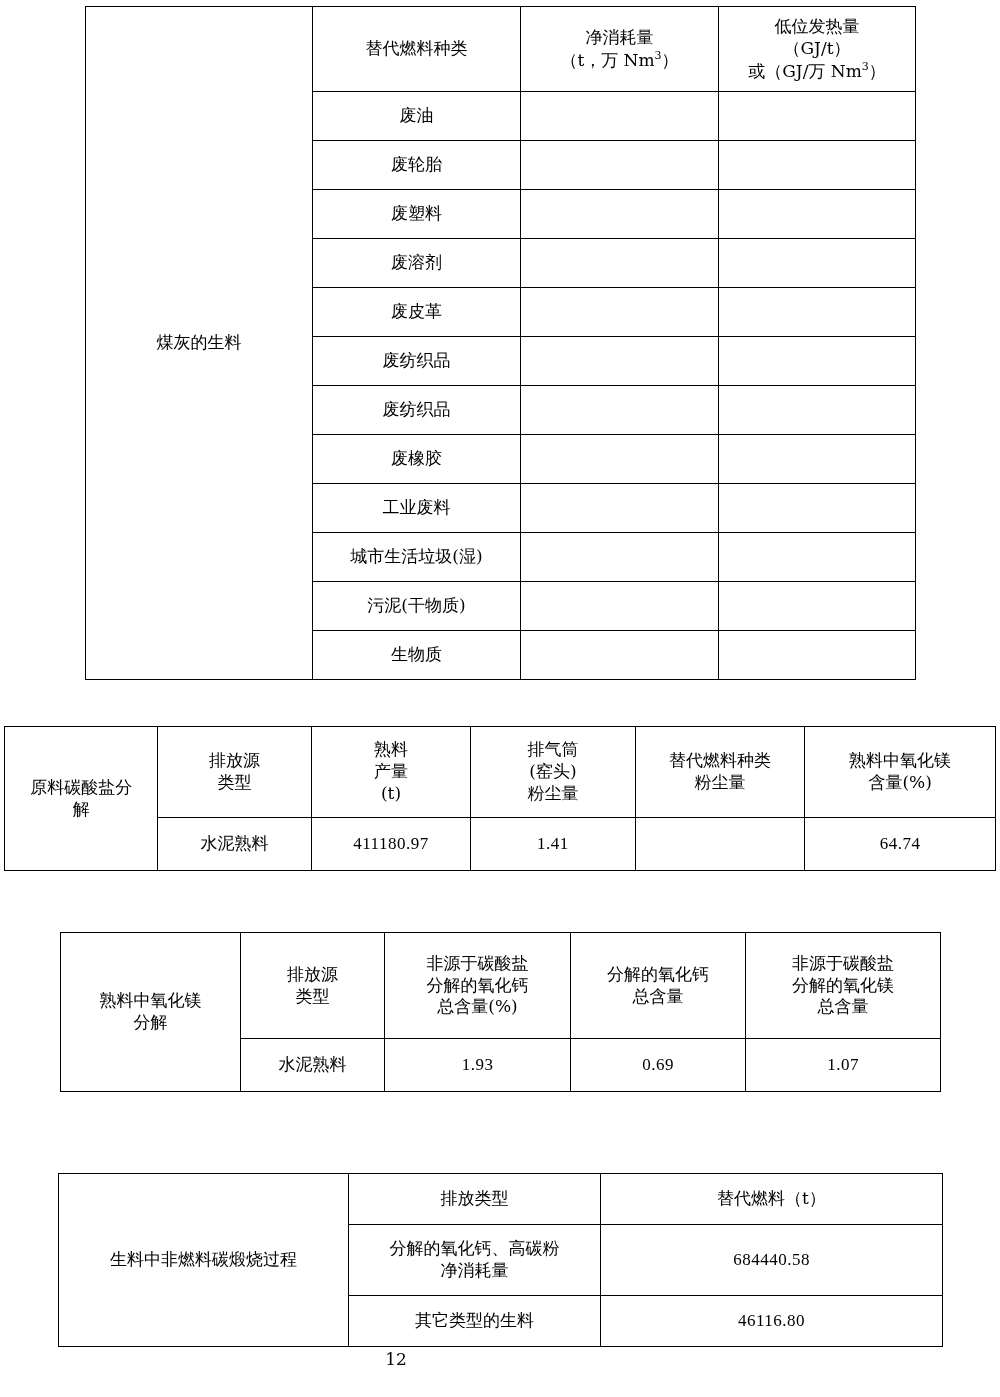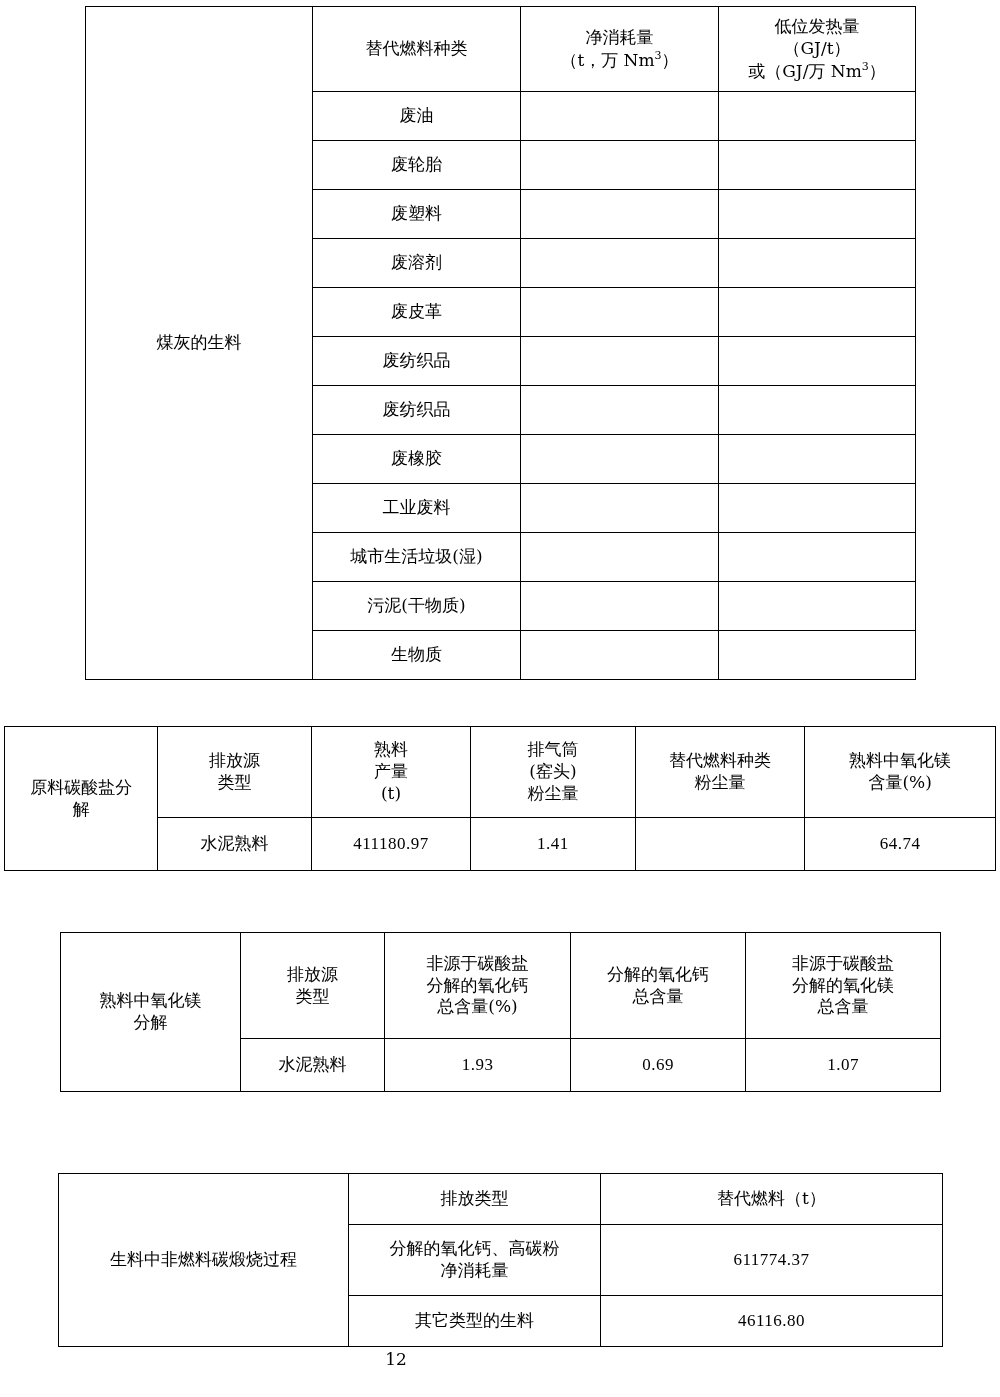--- a/index.html
+++ b/index.html
@@ -318,21 +318,21 @@
       <tr>
         <td rowspan="3">生料中非燃料碳煅烧过程</td>
         <td>排放类型</td>
         <td>替代燃料（t）</td>
       </tr>
       <tr>
         <td class="tall">
           <div>分解的氧化钙、高碳粉</div>
           <div>净消耗量</div>
         </td>
-        <td class="tall num">611774.37</td>
+        <td class="tall num">684440.58</td>
       </tr>
       <tr>
         <td>其它类型的生料</td>
         <td class="num">46116.80</td>
       </tr>
     </tbody>
   </table>
 
   <div id="page-number">12</div>
 

